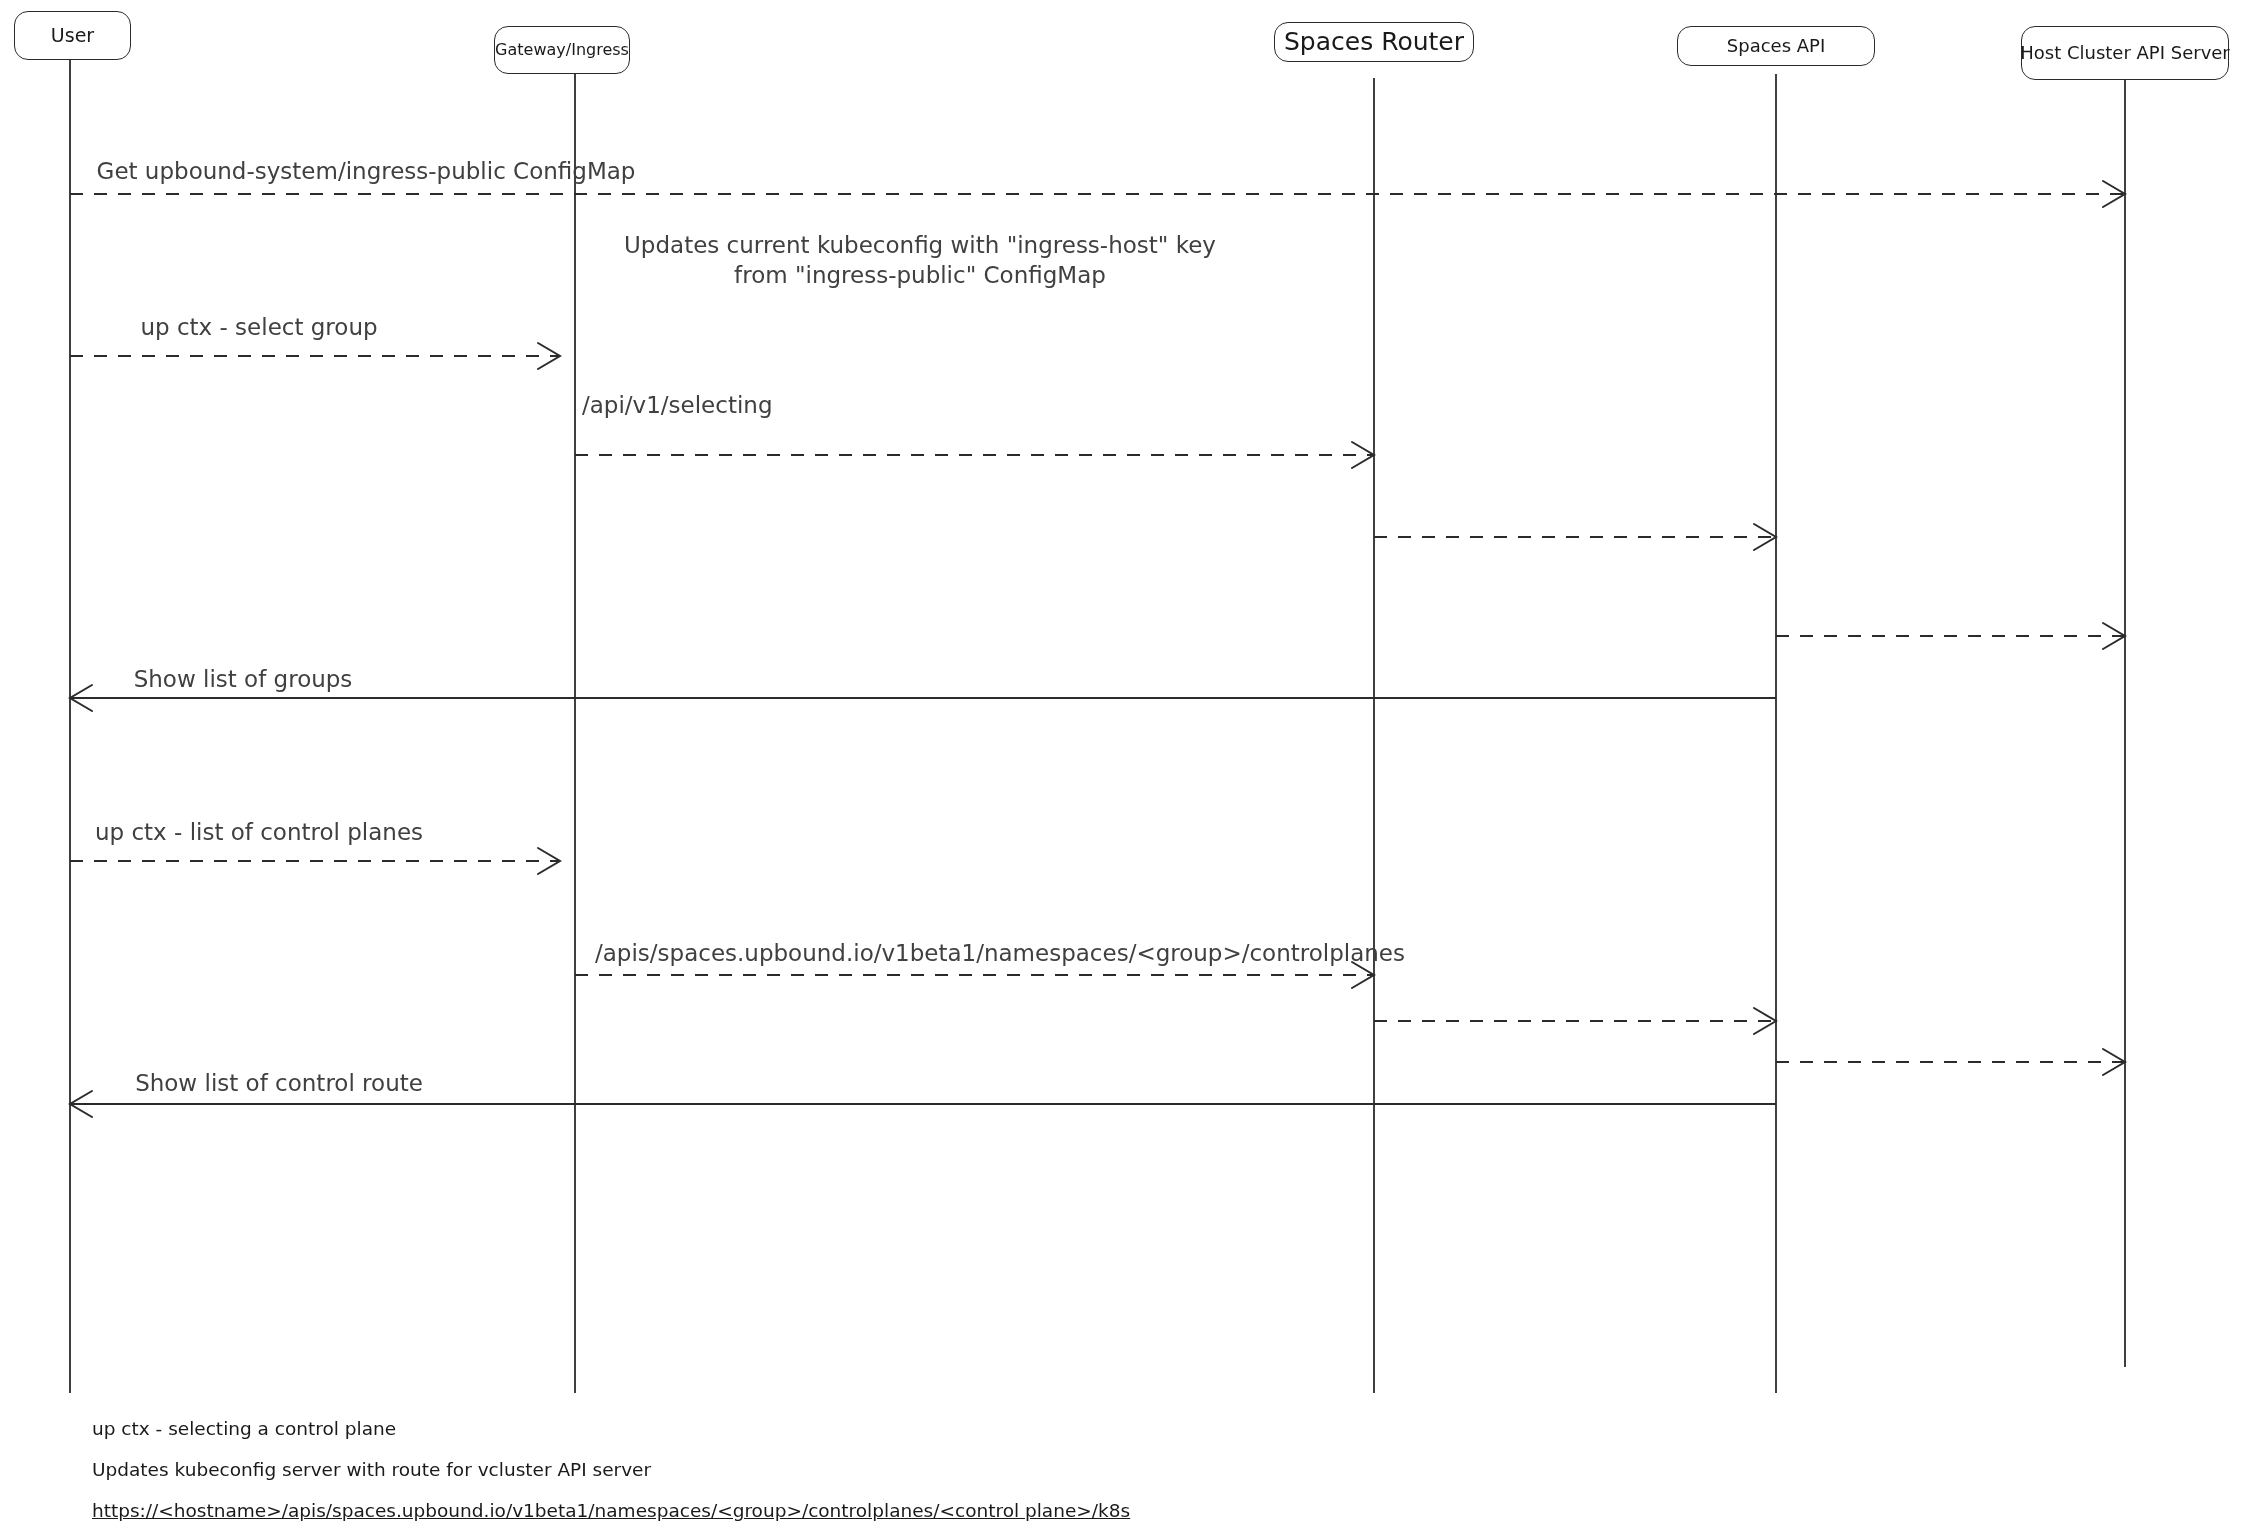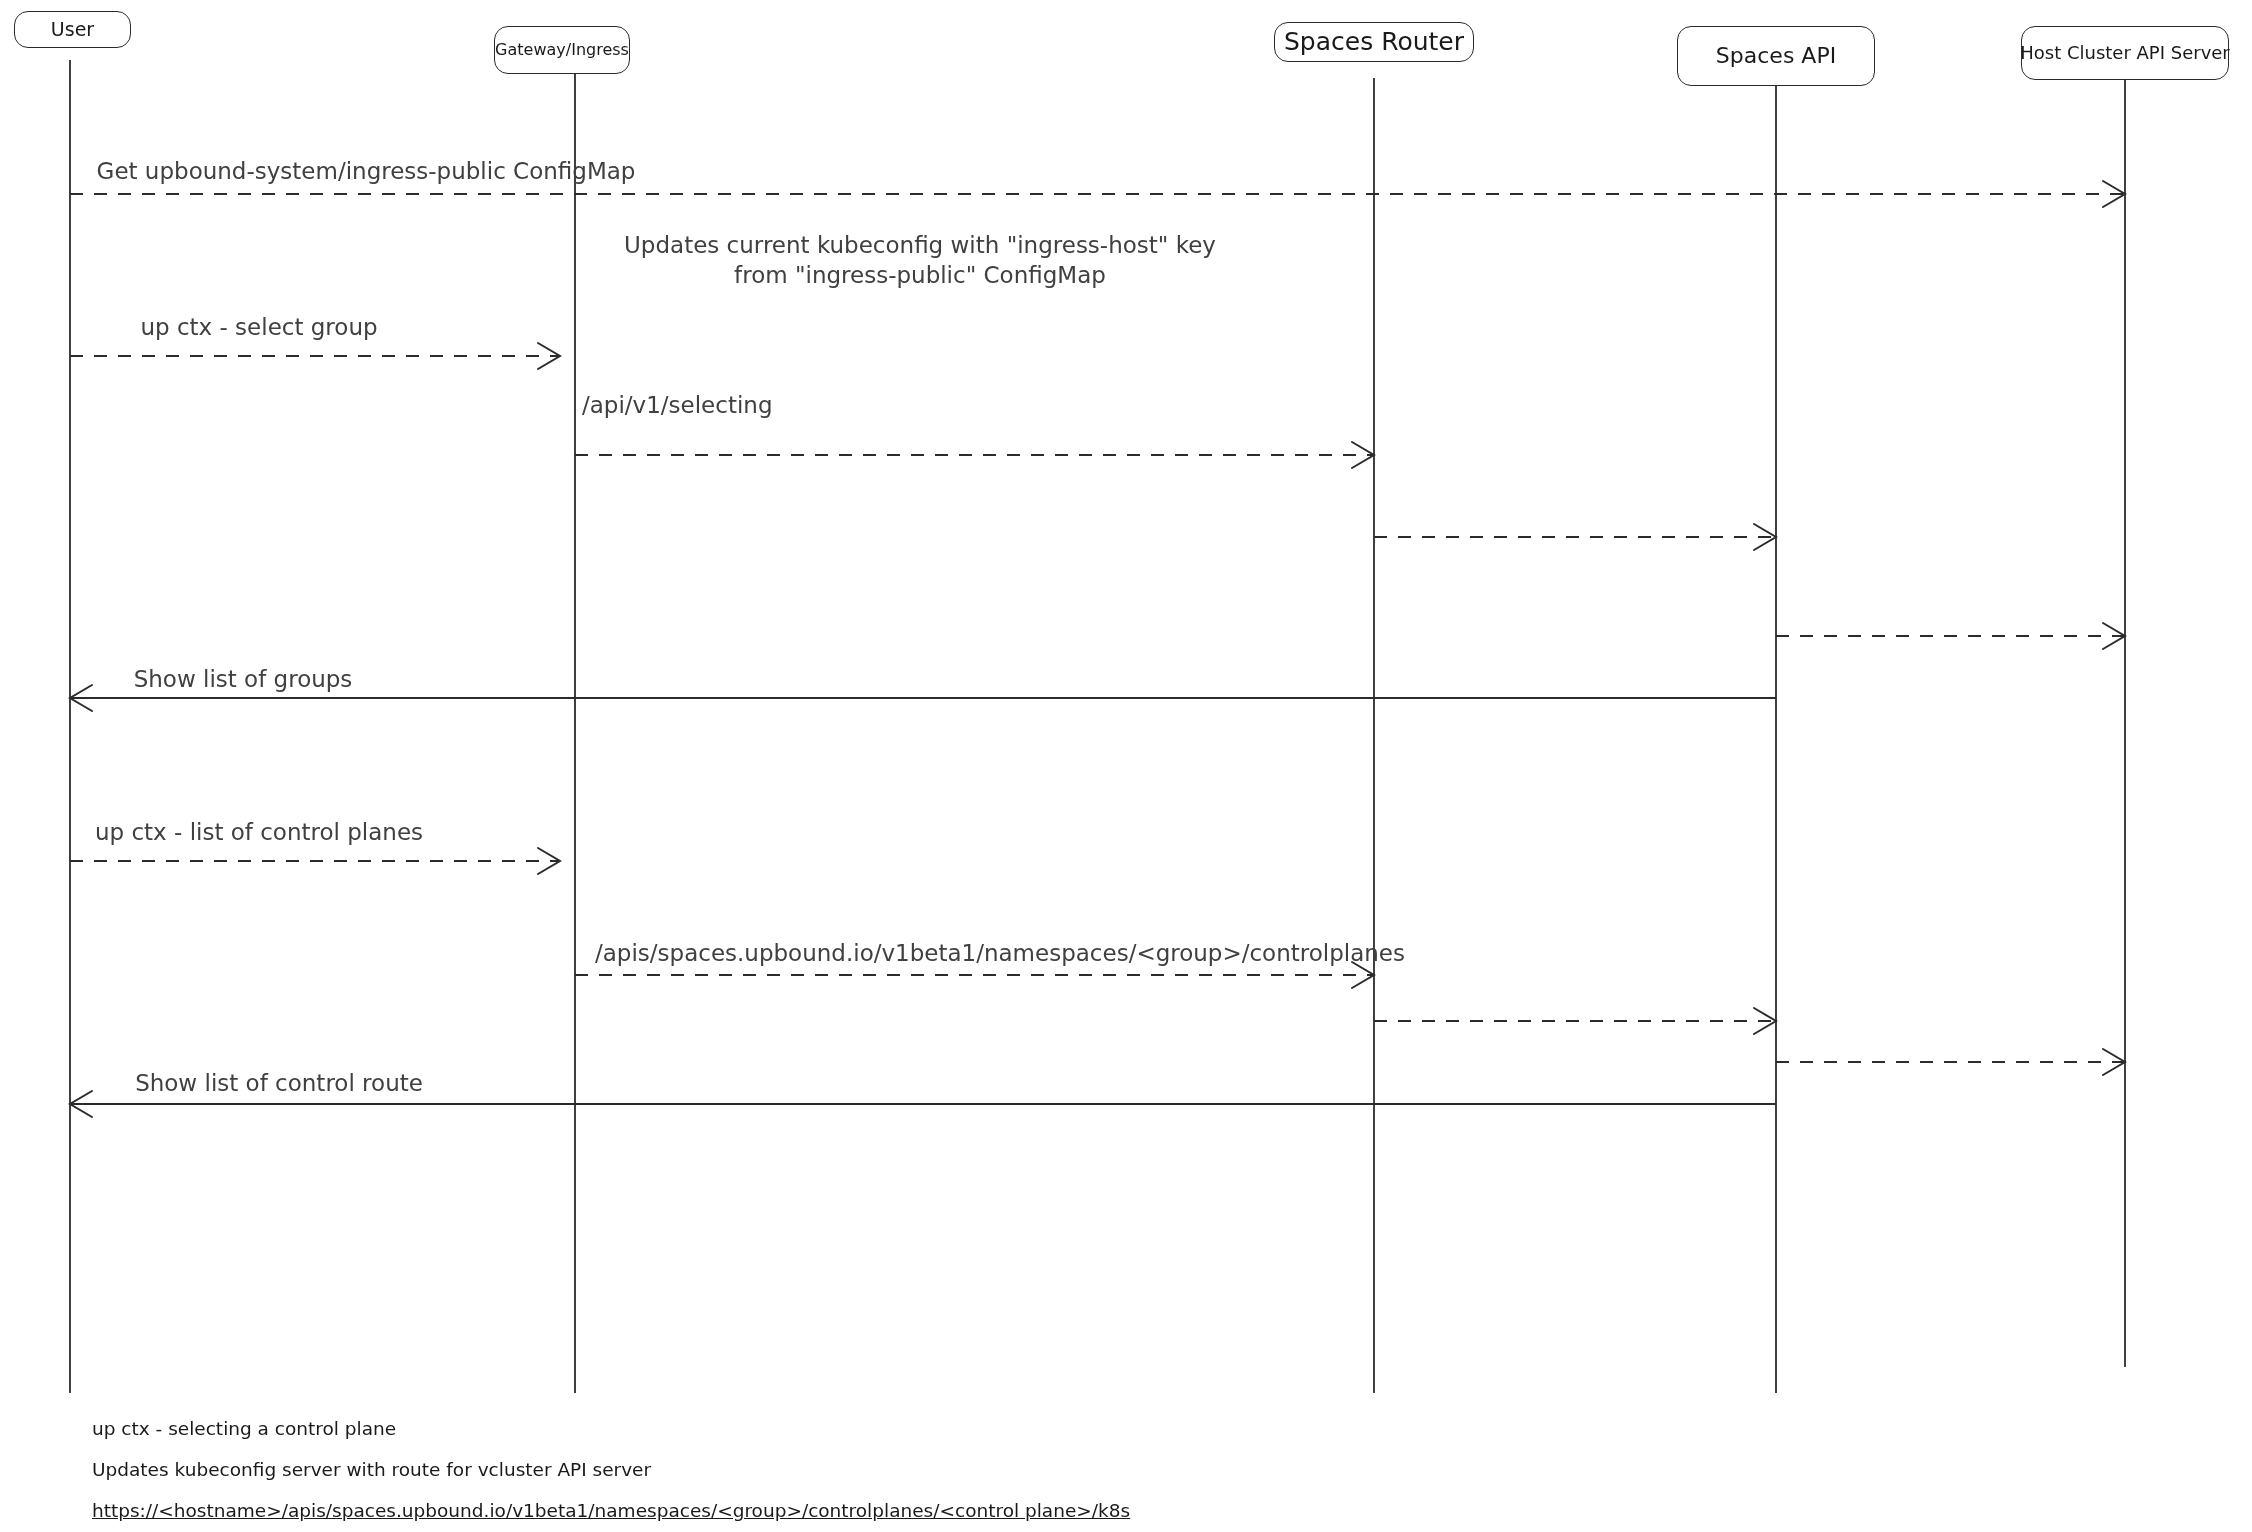--- a/index.html
+++ b/index.html
@@ -115,30 +115,30 @@
         <line x1="1776" y1="1062" x2="2125" y2="1062" stroke="#2b2b2b" stroke-width="2" stroke-dasharray="13 11"></line>
         <path d="M 2103 1049 L 2125 1062 L 2103 1075" fill="none" stroke="#2b2b2b" stroke-width="2" stroke-linecap="round" stroke-linejoin="miter"></path>
       </g>
       <g>
         <line x1="1776" y1="1104" x2="70" y2="1104" stroke="#2b2b2b" stroke-width="1.9"></line>
         <path d="M 92 1091 L 70 1104 L 92 1117" fill="none" stroke="#2b2b2b" stroke-width="2" stroke-linecap="round" stroke-linejoin="miter"></path>
       </g>
     </svg>
 
   <div id="actor-boxes">
-      <div class="actor-box" style="left: 14px; top: 11px; width: 117px; height: 37px; font-size: 19px;">
+      <div class="actor-box" style="left: 14px; top: 11px; width: 117px; height: 49px; font-size: 19px;">
         <span class="actor-label">User</span>
       </div>
       <div class="actor-box" style="left: 494px; top: 26px; width: 136px; height: 48px; font-size: 16px;">
         <span class="actor-label">Gateway/Ingress</span>
       </div>
       <div class="actor-box" style="left: 1274px; top: 22px; width: 200px; height: 40px; font-size: 25px;">
         <span class="actor-label">Spaces Router</span>
       </div>
-      <div class="actor-box" style="left: 1677px; top: 26px; width: 198px; height: 60px; font-size: 22px;">
+      <div class="actor-box" style="left: 1677px; top: 26px; width: 198px; height: 40px; font-size: 18px;">
         <span class="actor-label">Spaces API</span>
       </div>
       <div class="actor-box" style="left: 2021px; top: 26px; width: 208px; height: 54px; font-size: 18px;">
         <span class="actor-label">Host Cluster API Server</span>
       </div>
     </div>
   <div id="msg-labels">
       <div class="msg-label center" style="left: 366px; top: 156px;">Get upbound-system/ingress-public ConfigMap</div>
       <div class="msg-label center" style="left: 920px; top: 230px;">Updates current kubeconfig with "ingress-host" key
 from "ingress-public" ConfigMap</div>

